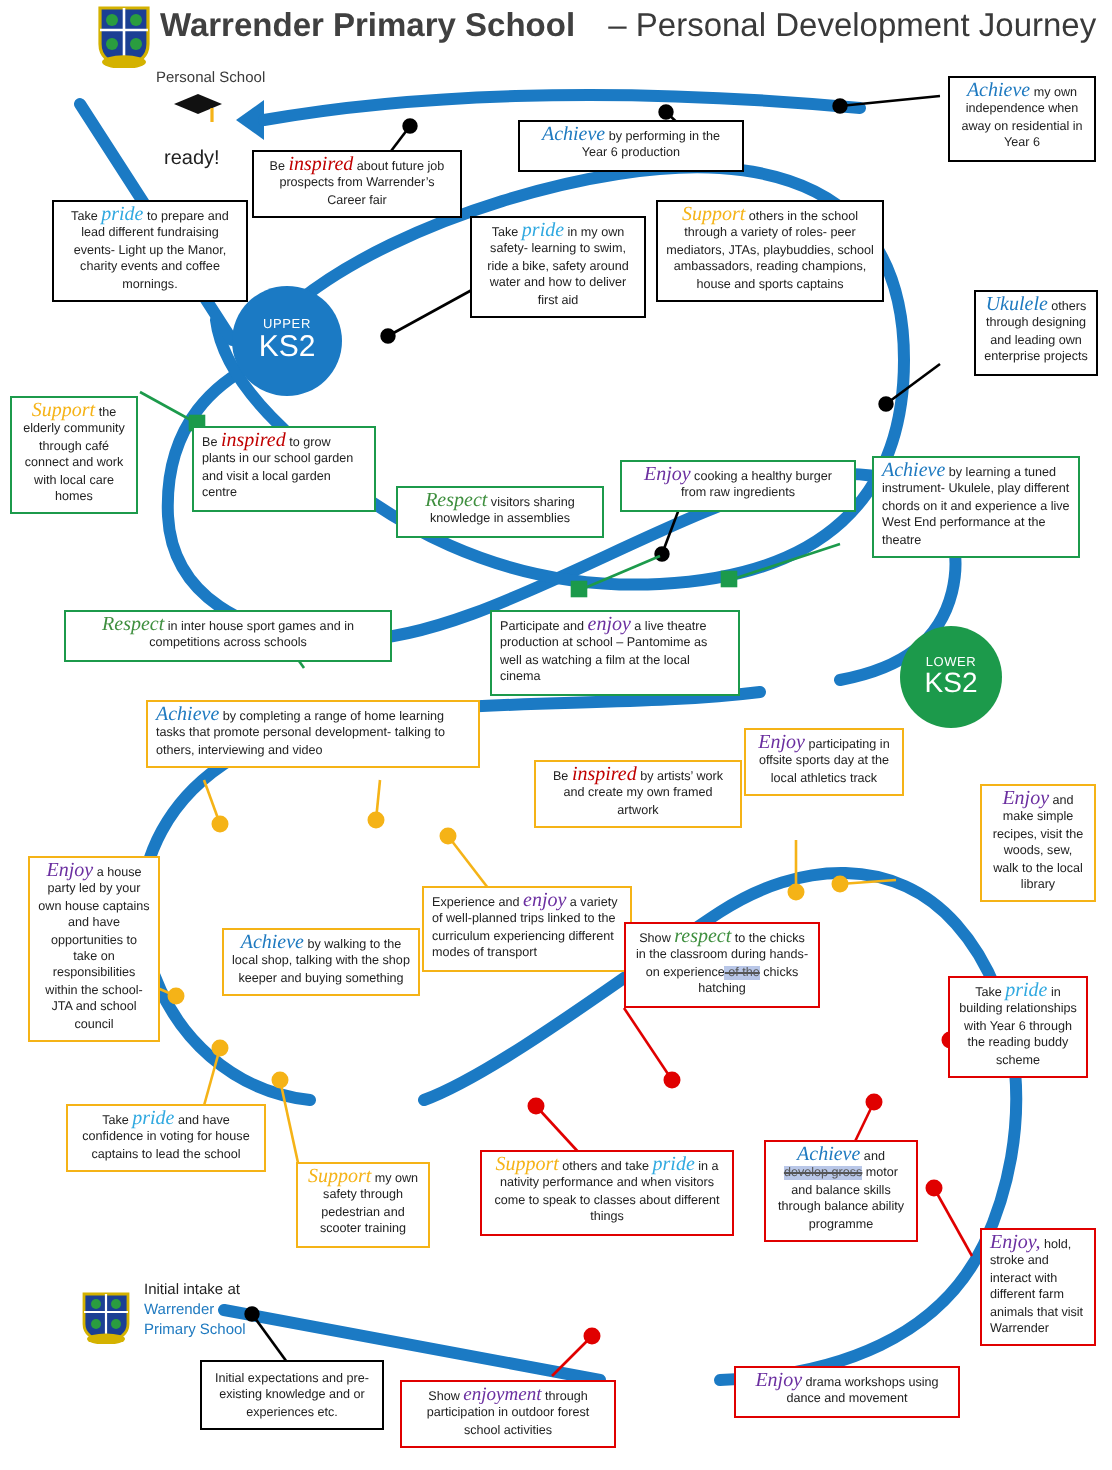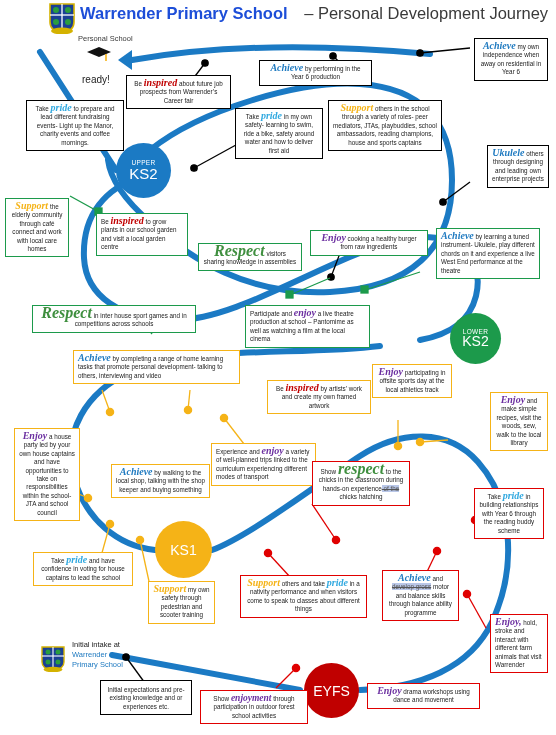--- a/index.html
+++ b/index.html
@@ -6,21 +6,21 @@
   body{width:556px;height:735px;position:relative;overflow:hidden;
        font-family:"Liberation Sans", sans-serif;color:#1a1a1a;}
 
   #canvas{position:absolute;inset:0;width:556px;height:735px;}
   #paths{position:absolute;left:0;top:0;width:556px;height:735px;pointer-events:none;}
 
   
   .header{position:absolute;left:0;top:0;width:556px;height:34px;}
   .crest{position:absolute;left:47px;top:2px;width:30px;height:32px;}
   .title{position:absolute;left:80px;top:4px;font-size:16.5px;white-space:nowrap;}
-  .title .sch{color:#1d4ed8;font-weight:600;margin-top:22px;}
+  .title .sch{color:#404040;font-weight:600;margin-top:22px;}
   .title .rest{color:#3a3a3a;padding-left:12px;}
   .sec-school{position:absolute;left:78px;top:34px;font-size:7.5px;color:#3a3a3a;}
 
   .ready-icon{position:absolute;left:86px;top:44px;width:26px;height:20px;}
   .ready-label{position:absolute;left:82px;top:74px;font-size:10px;color:#222;}
 
   .intake-crest{position:absolute;left:40px;top:645px;width:26px;height:27px;}
   .intake-text{position:absolute;left:72px;top:640px;font-size:7.5px;line-height:10px;color:#1f7ac0;}
   .intake-text .b{color:#222;}
 
@@ -40,27 +40,27 @@
   .box{position:absolute;background:#fff;border:1.5px solid #000;
        padding:3px 4px;box-sizing:border-box;font-size:6.3px;line-height:8.4px;
        color:#222;}
   .box.ctr{text-align:center;}
   .box.lft{text-align:left;}
   .box.black{border-color:#000;}
   .box.green{border-color:#1c9a4b;}
   .box.amber{border-color:#f5b317;}
   .box.red{border-color:#e00000;}
 
-  .kw{font-family:"Liberation Serif", serif;font-style:italic;font-weight:bold;}
+  .kw{font-family:"Liberation Serif", serif;font-style:italic;font-weight:normal;}
   .kw.achieve{color:#1f7ac0;font-size:10px;}
   .kw.inspire{color:#c00000;font-size:10px;}
   .kw.inspired{color:#c00000;font-size:10px;}
   .kw.support{color:#f5b317;font-size:10px;}
   .kw.pride{color:#31a9e0;font-size:10px;}
-  .kw.respect{color:#3f8f3f;font-size:16px;text-align:center;}
+  .kw.respect{color:#3f8f3f;font-size:10px;text-align:center;}
   .kw.enjoy{color:#6b2fa0;font-size:10px;}
   .kw.enjoyment{color:#6b2fa0;font-size:9.5px;}
 
   .strike{text-decoration:line-through;color:#555;}
   .hl{background:#b9c7e8;}
 </style>
 </head>
 <body>
 
 <div id="canvas">
@@ -183,26 +183,20 @@
   </svg>
 
   <div class="node" id="node-uks2">
     <span class="sup">UPPER</span>
     <span class="big">KS2</span>
   </div>
   <div class="node" id="node-lks2">
     <span class="sup">LOWER</span>
     <span class="big">KS2</span>
   </div>
-  <div class="node" id="node-ks1">
-    <span class="big">KS1</span>
-  </div>
-  <div class="node" id="node-eyfs">
-    <span class="big">EYFS</span>
-  </div>
 
   <div class="box black ctr" style="left:474px;top:38px;width:74px;">
     <span class="kw achieve">Achieve</span><span> my own independence when away on residential in Year 6</span>
   </div>
 
   <div class="box black ctr" style="left:259px;top:60px;width:113px;">
     <span class="kw achieve">Achieve</span><span> by performing in the Year 6 production</span>
   </div>
 
   <div class="box black ctr" style="left:126px;top:75px;width:105px;">

